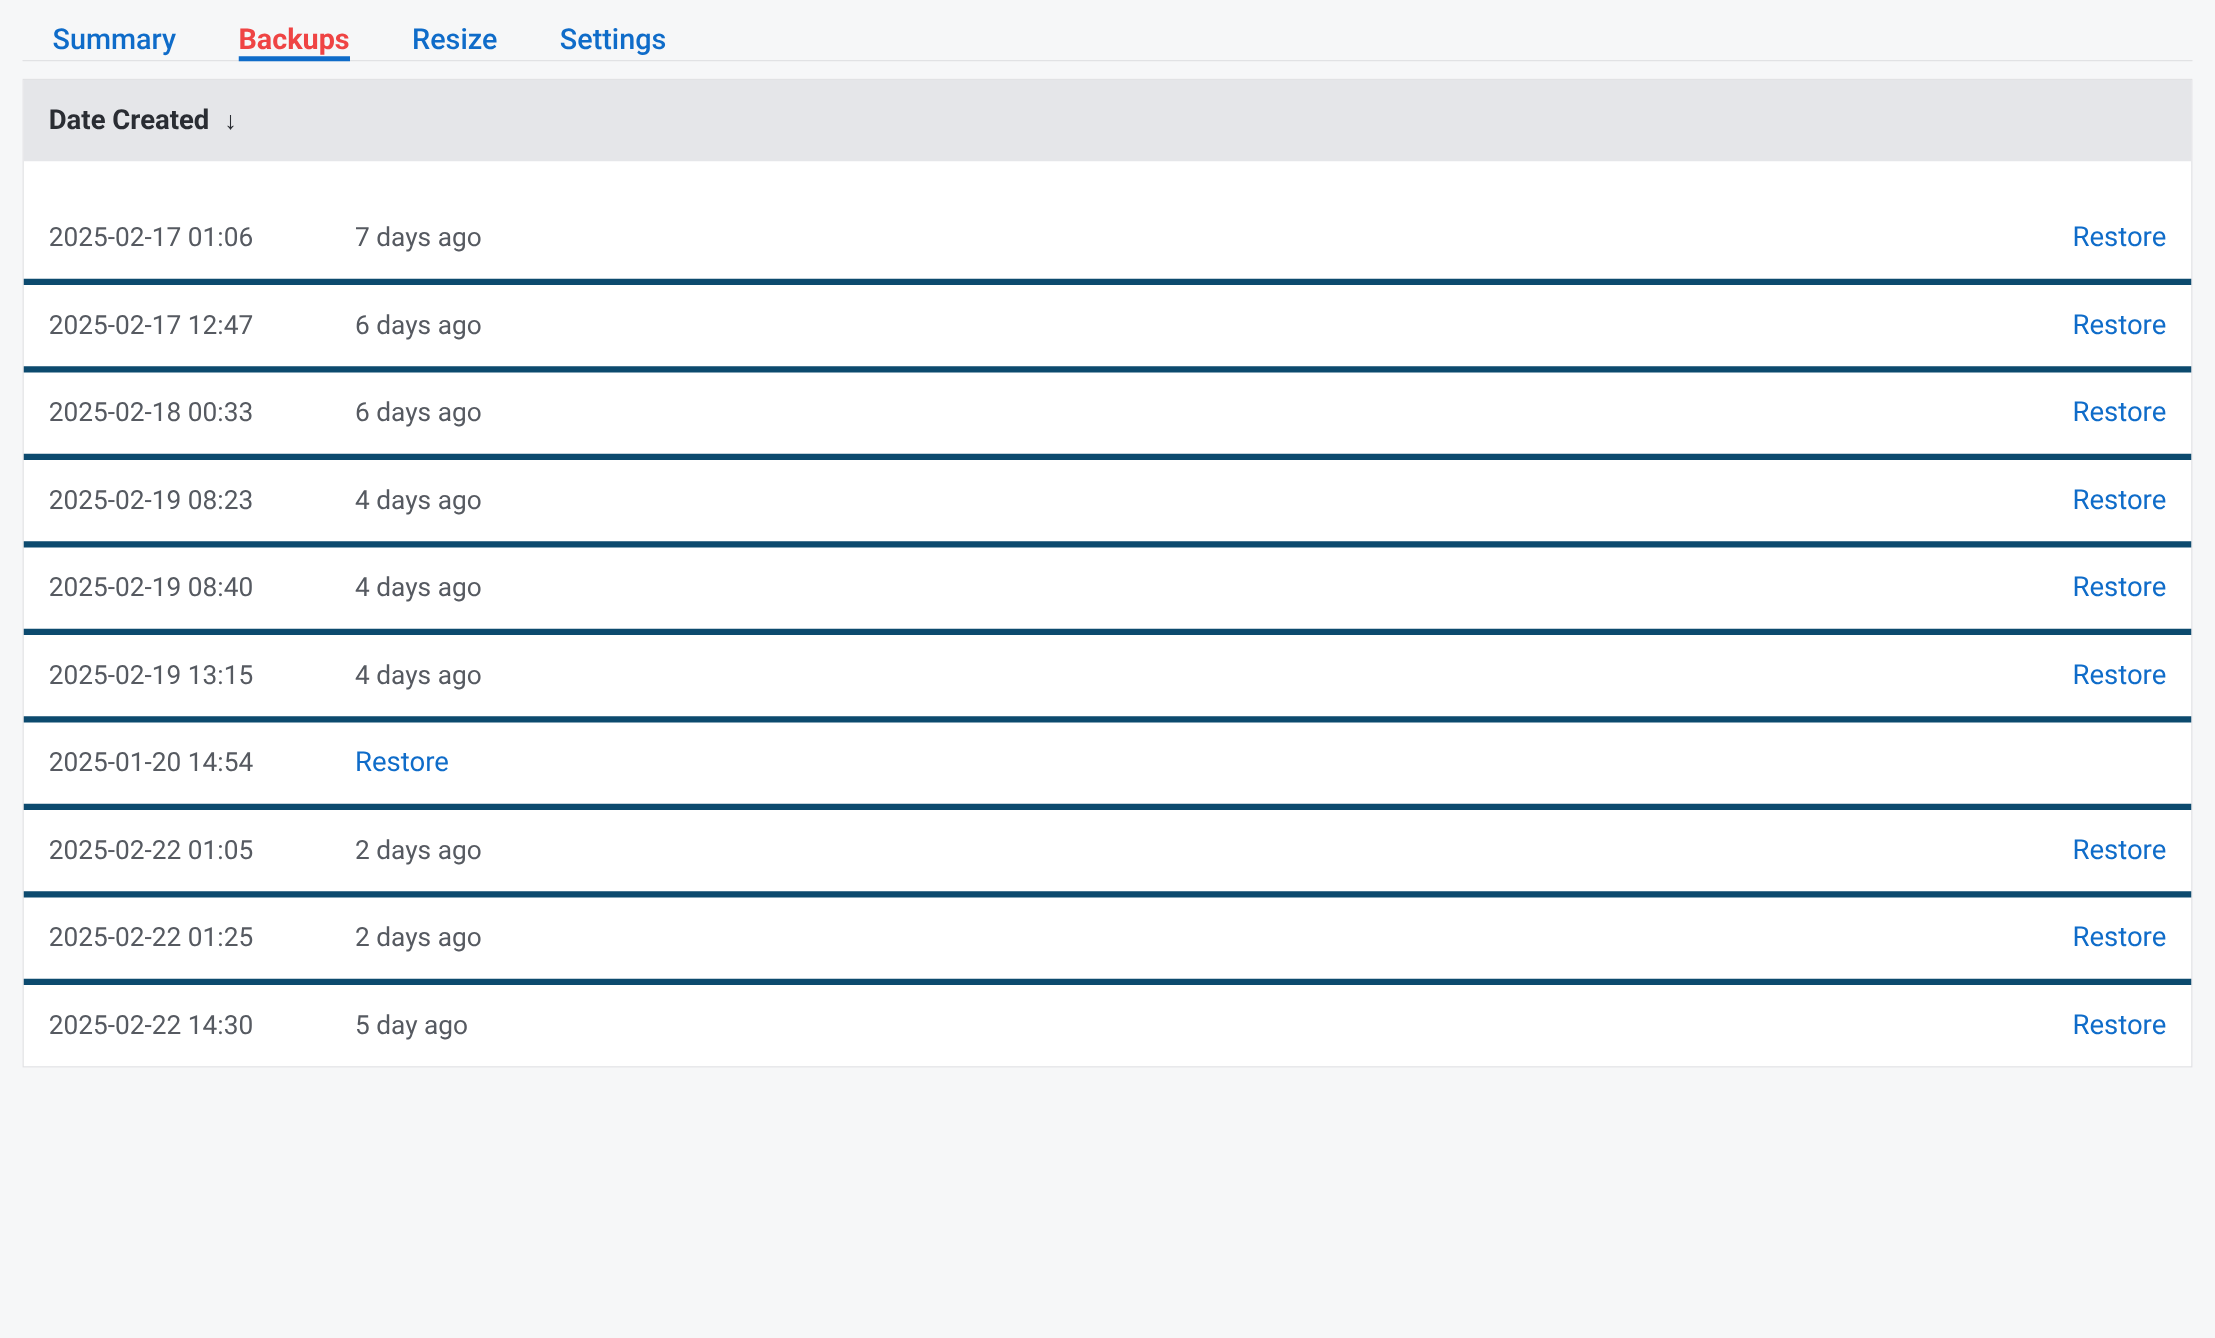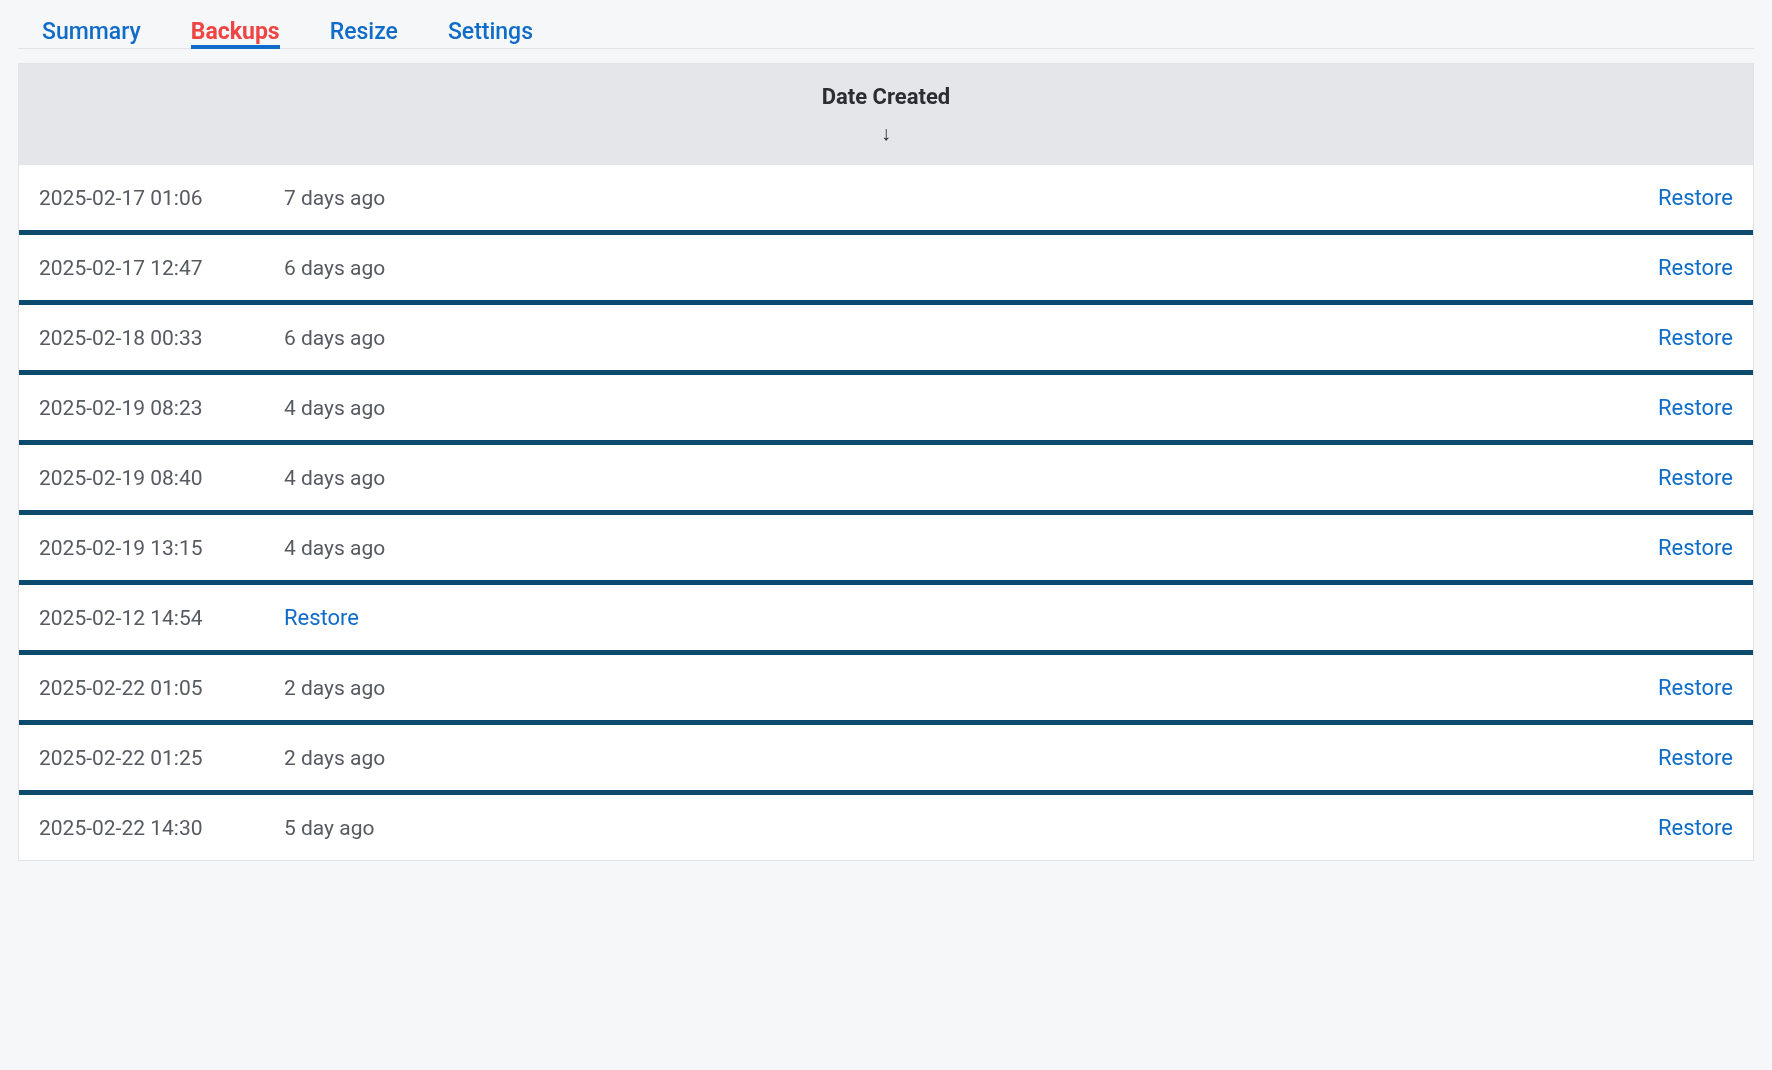--- a/index.html
+++ b/index.html
@@ -36,41 +36,41 @@
     }
     .table {
       margin-top: 14px;
       border: 1px solid #e1e2e4;
       background: #ffffff;
     }
     .table-header {
       background: #e5e6e9;
       padding: 20px 20px;
       display: flex;
-      align-items: center;
+      align-items: flex-end;
       gap: 12px;
-      flex-direction: column;
     }
     .table-header-label {
       font-size: 22px;
       font-weight: 700;
       color: #2a2d33;
     }
     .arrow-icon {
       font-size: 20px;
       color: #2a2d33;
     }
     .table-row {
       display: flex;
       align-items: center;
       padding: 20px 20px;
       border-top: 5px solid #0c4a6e;
     }
     .table-row:first-child {
       border-top: none;
+      margin-top: 29px;
     }
     .cell-date {
       width: 245px;
       font-size: 21px;
       color: #565a61;
     }
     .cell-relative {
       flex: 1;
       font-size: 21px;
       color: #565a61;
@@ -123,21 +123,21 @@
           <div class="cell-date">2025-02-19 08:40</div>
           <div class="cell-relative">4 days ago</div>
           <div class="cell-action">Restore</div>
         </div>
         <div class="table-row">
           <div class="cell-date">2025-02-19 13:15</div>
           <div class="cell-relative">4 days ago</div>
           <div class="cell-action">Restore</div>
         </div>
         <div class="table-row">
-          <div class="cell-date">2025-02-12 14:54</div>
+          <div class="cell-date">2025-01-20 14:54</div>
           <div class="cell-action">Restore</div>
         </div>
         <div class="table-row">
           <div class="cell-date">2025-02-22 01:05</div>
           <div class="cell-relative">2 days ago</div>
           <div class="cell-action">Restore</div>
         </div>
         <div class="table-row">
           <div class="cell-date">2025-02-22 01:25</div>
           <div class="cell-relative">2 days ago</div>

